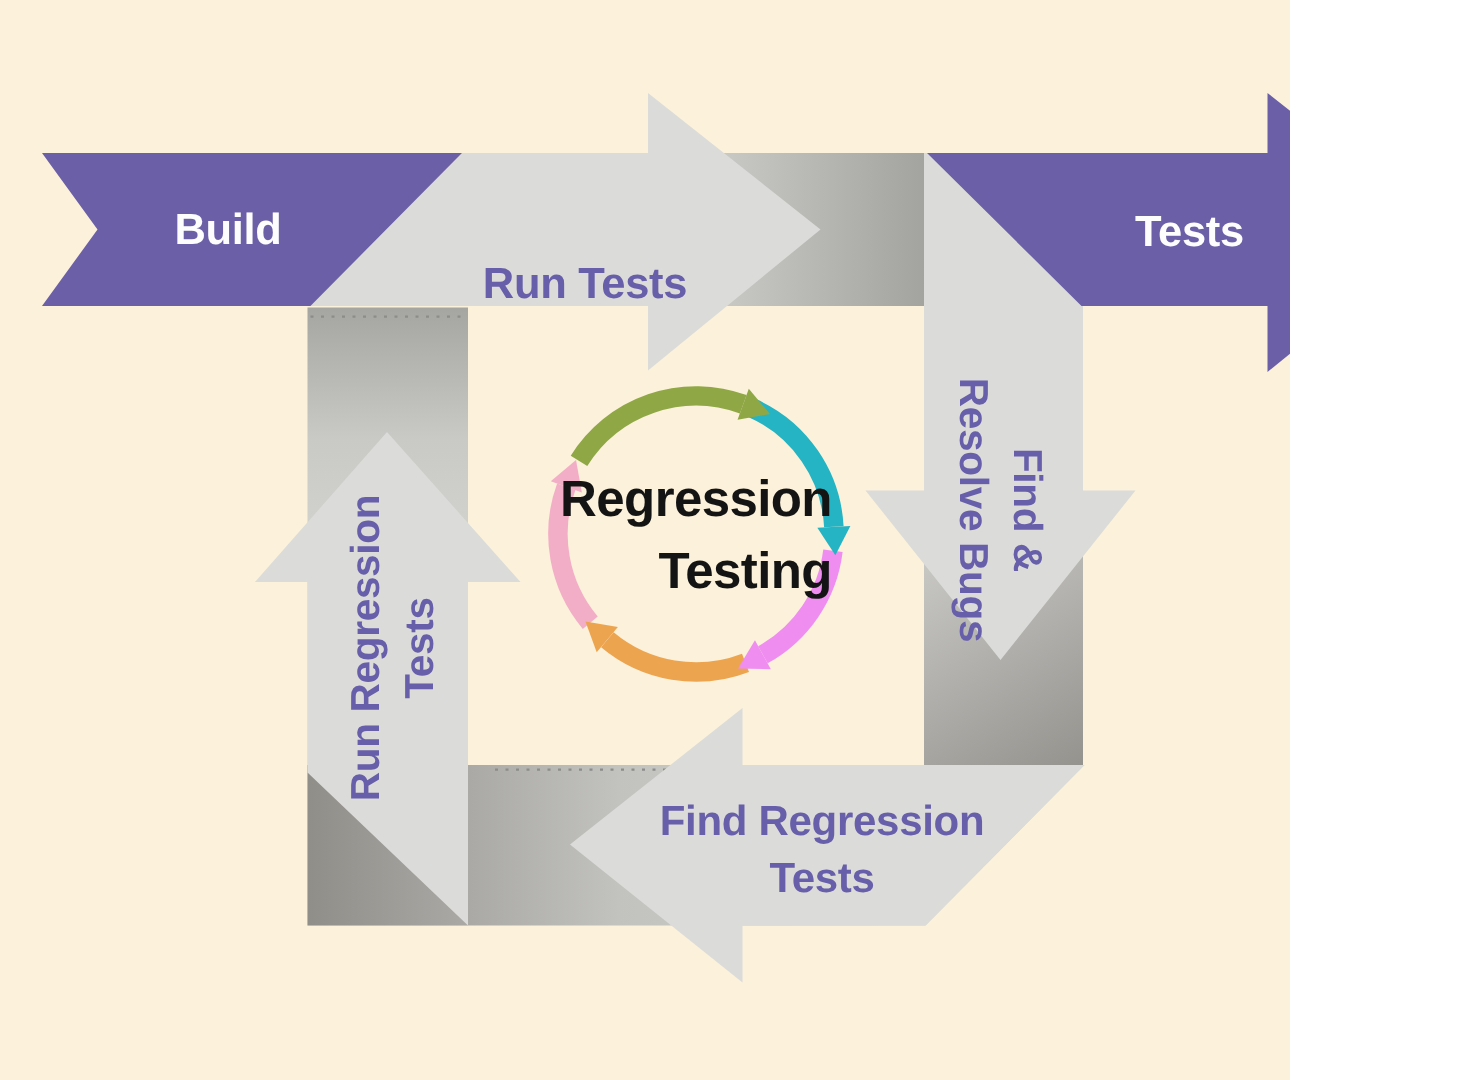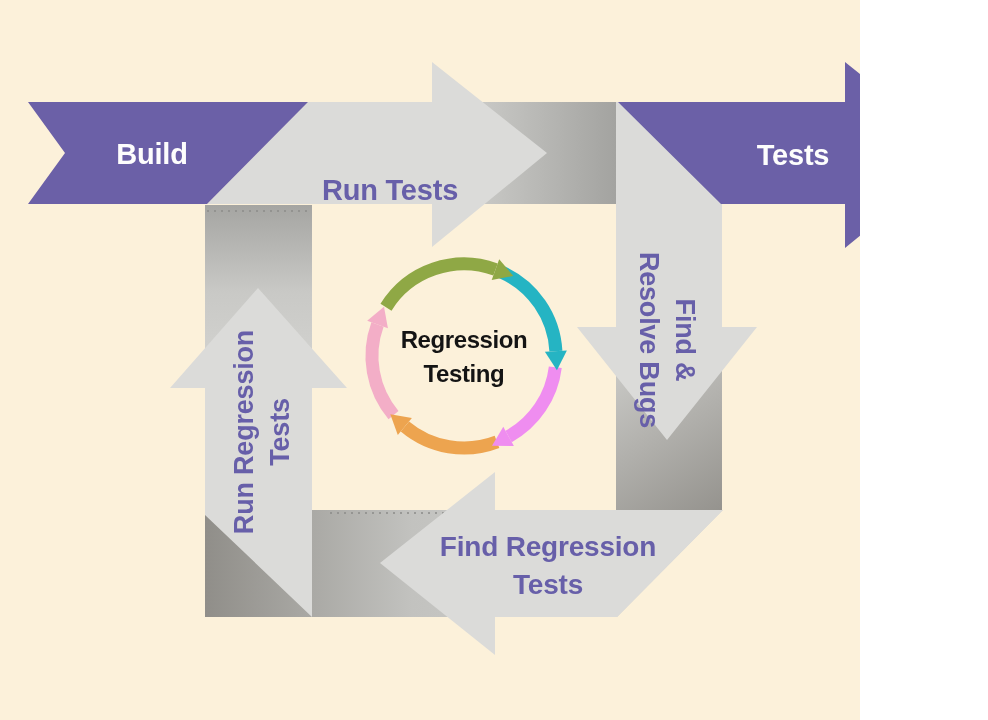--- a/index.html
+++ b/index.html
@@ -20,21 +20,21 @@
     letter-spacing:-0.2px;
     transform:translate(-50%,-50%);
     line-height:1.32;
   }
   .label span{display:block;}
   .lbl-white{color:var(--white,#ffffff);font-size:29px;}
   .lbl-purple{color:var(--label-purple,#675fa9);font-size:29px;}
   .lbl-purple-sm{color:var(--label-purple,#675fa9);font-size:27px;line-height:1.34;}
   .lbl-rot-cw{transform:translate(-50%,-50%) rotate(90deg);}
   .lbl-rot-ccw{transform:translate(-50%,-50%) rotate(-90deg);}
-  .lbl-title{color:var(--title-black,#141414);font-size:24px;line-height:1.42;letter-spacing:-0.4px;}
+  .lbl-title{color:var(--title-black,#141414);font-size:34px;line-height:1.42;letter-spacing:-0.4px;text-align:right;}
 </style>
 </head>
 <body>
 
 <div id="stage">
 
   <svg id="diagram-svg" width="988" height="720" viewBox="0 0 988 720">
     <defs>
       <linearGradient id="gradLeft" gradientUnits="userSpaceOnUse" x1="0" y1="205" x2="0" y2="400">
         <stop offset="0" stop-color="#a5a5a2"></stop>

